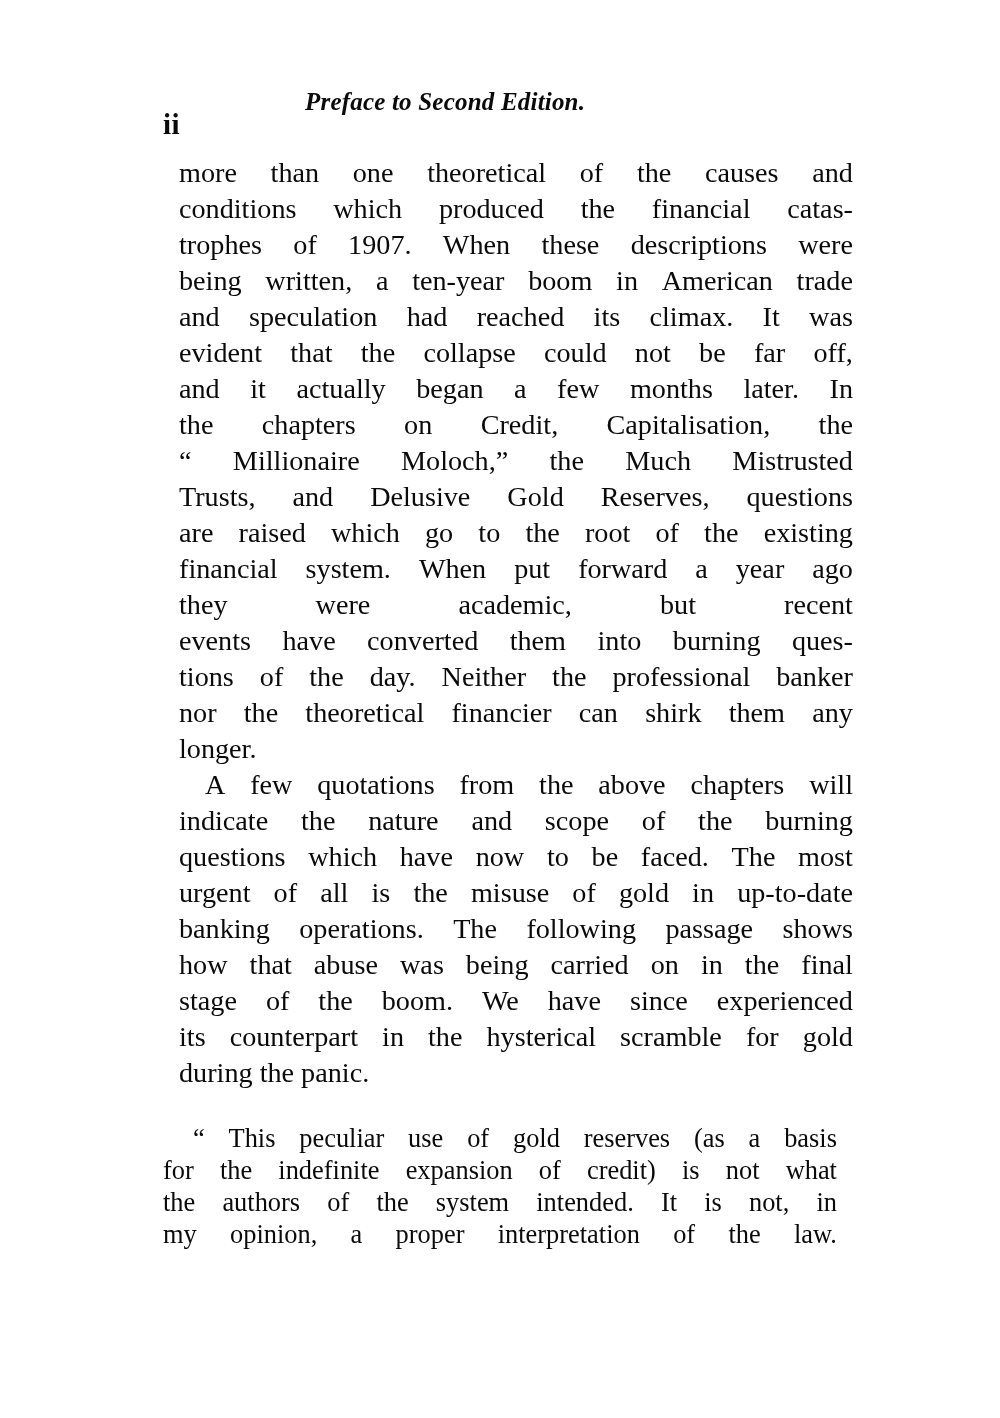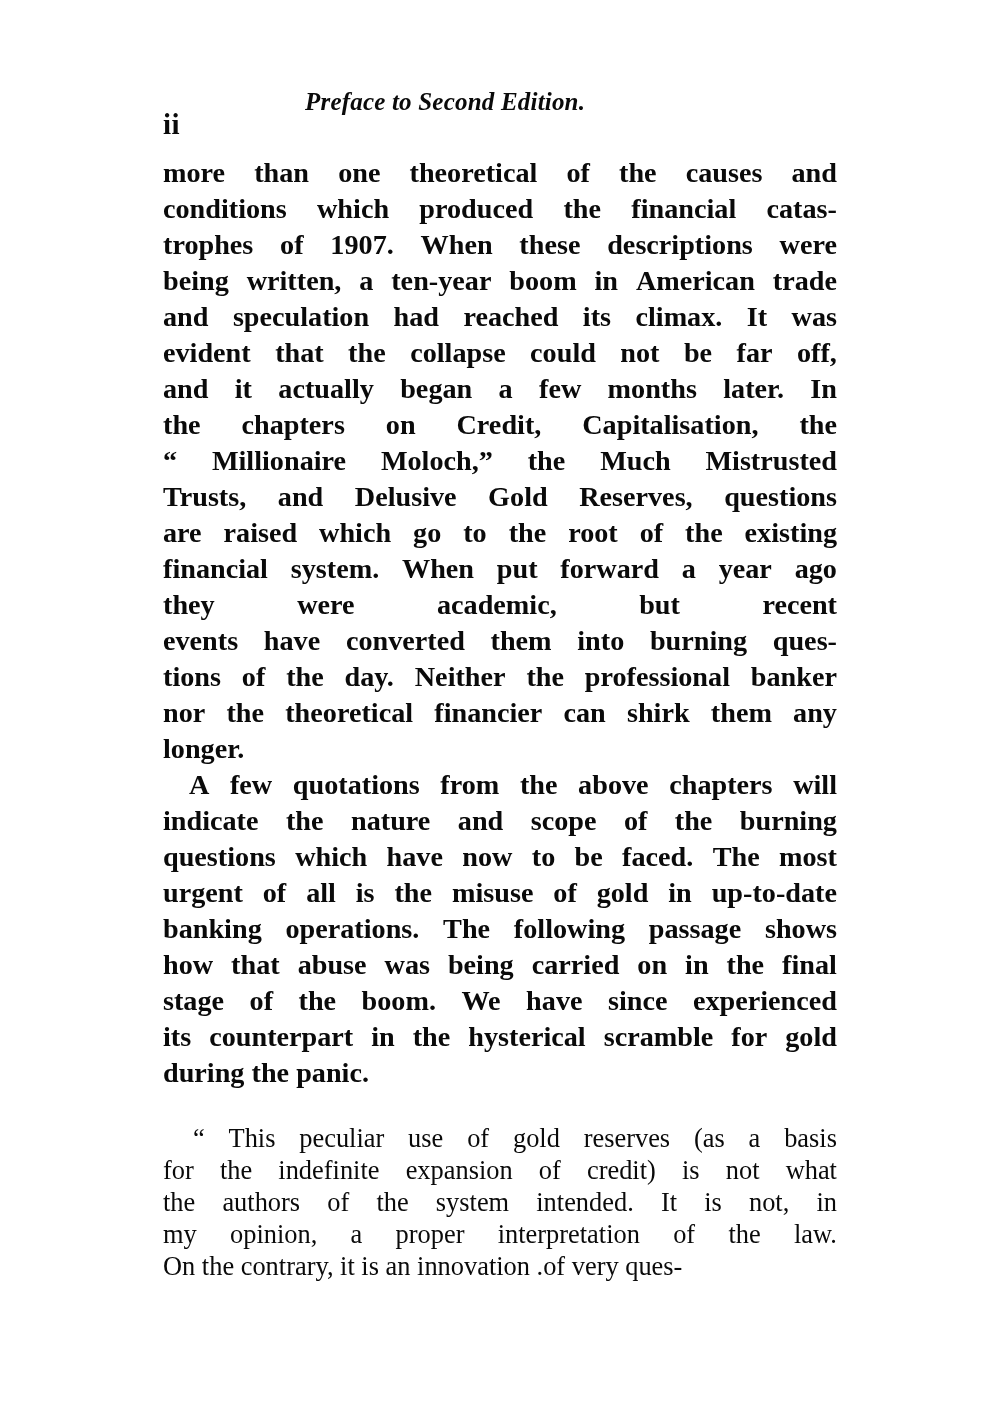--- a/index.html
+++ b/index.html
@@ -52,24 +52,23 @@
     font-weight: 700;
     font-style: italic;
     line-height: 40px;
     letter-spacing: 0.2px;
     white-space: nowrap;
   }
 
   
   .textblock {
     position: absolute;
-    left: 163px;
+    left: 179px;
     top: 155px;
     width: 674px;
-    font-weight: bold;
   }
 
   .line {
     display: block;
     width: 674px;
     font-size: 28.2px;
     line-height: 36px;
     height: 36px;
     white-space: nowrap;
     letter-spacing: 0px;
@@ -392,17 +391,16 @@
         <div class="line j">
           <span>my</span>
           <span>opinion,</span>
           <span>a</span>
           <span>proper</span>
           <span>interpretation</span>
           <span>of</span>
           <span>the</span>
           <span>law.</span>
         </div>
-        <div class="line l">On the contrary, it is an innovation .of very ques-</div>
       </div>
   </div>
 
 </div>
 
 </body></html>

